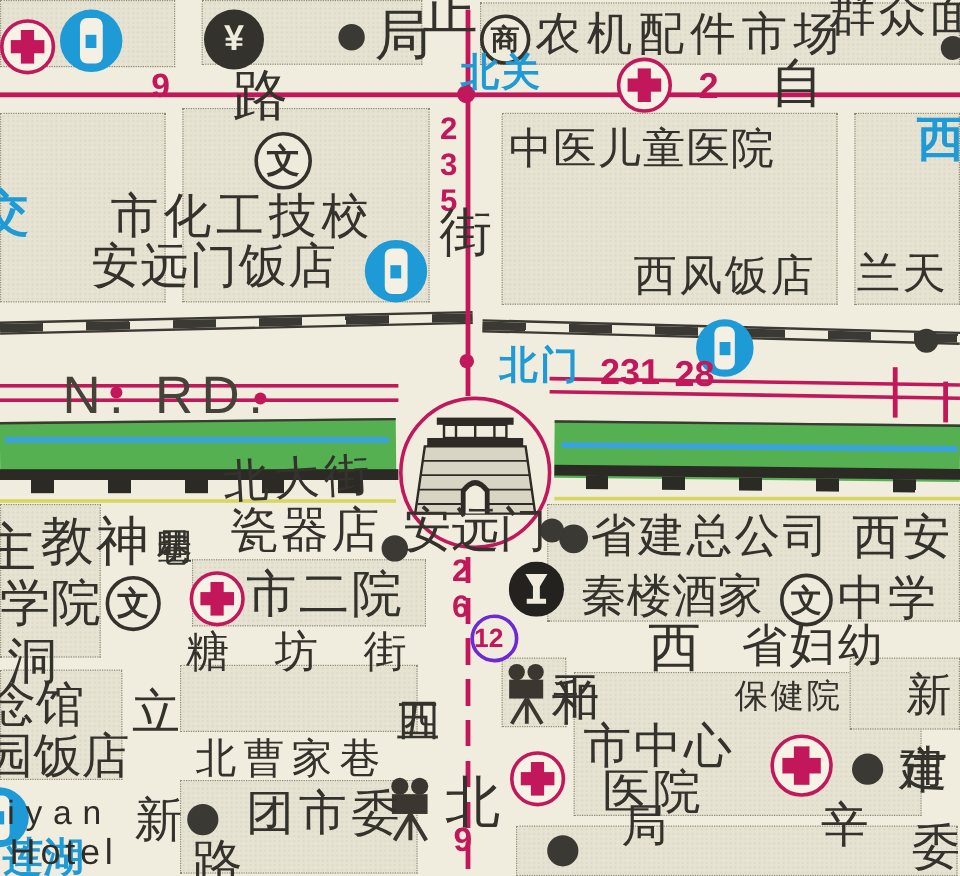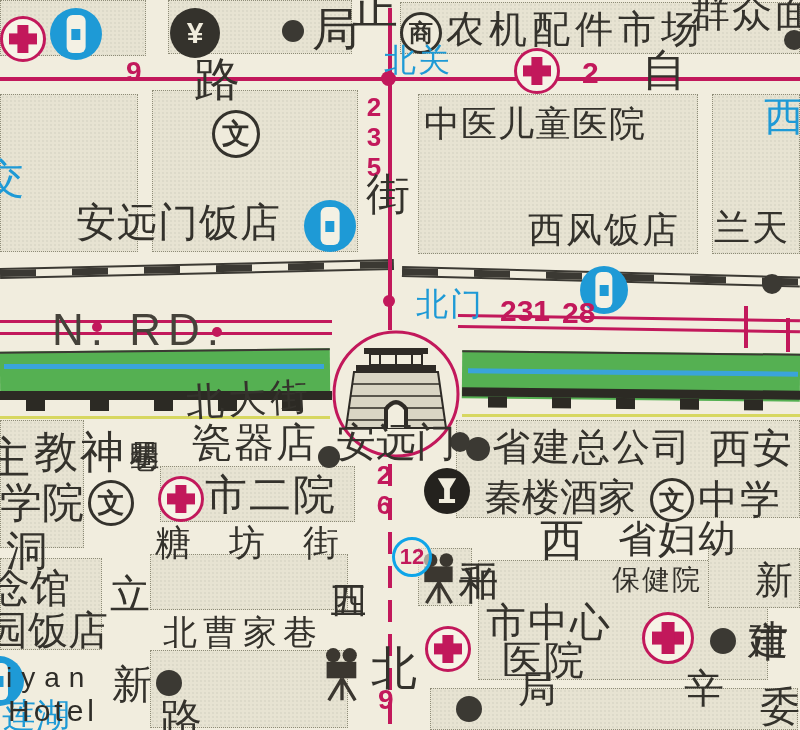--- a/index.html
+++ b/index.html
@@ -2,21 +2,21 @@
 <html><head>
 <meta charset="utf-8">
 <style>
   html,body{margin:0;padding:0;}
   .map{position:relative;width:800px;height:730px;overflow:hidden;
        background:#f1edde;font-family:"Liberation Sans",sans-serif;}
   .block{position:absolute;background:#e7e3d2;border:1.5px dotted #8e8c78;box-sizing:border-box;
          background-image:radial-gradient(rgba(60,60,50,0.06) 1px,transparent 1px);background-size:4px 4px;}
   .lbl{position:absolute;color:#34322c;white-space:nowrap;line-height:1;}
   .red{color:#c2185b;font-weight:bold;}
-  .blue{color:#1e9ad6;font-weight:normal;}
+  .blue{color:#1e9ad6;font-weight:bold;}
   .v{writing-mode:vertical-rl;text-orientation:upright;line-height:1.15;}
   .bold{font-weight:normal;}
   
   .rl{position:absolute;background:#c2185b;}
   .rdot{position:absolute;background:#c2185b;border-radius:50%;}
   .rdash{position:absolute;width:4px;background:repeating-linear-gradient(180deg,#c2185b 0 22px,transparent 22px 34px);}
   
   .rail{position:absolute;height:7px;border-top:2.5px solid #3b3933;border-bottom:2.5px solid #3b3933;
         background:repeating-linear-gradient(90deg,#3b3933 0 36px,#f0ecdd 36px 72px);}
   
@@ -31,22 +31,22 @@
   .icon{position:absolute;border-radius:50%;box-sizing:border-box;}
   .ic-cross{background:#f6f3e6;border:3px solid #c2185b;}
   .ic-cross::before{content:"";position:absolute;left:16%;right:16%;top:50%;height:28%;transform:translateY(-50%);background:#c2185b;}
   .ic-cross::after{content:"";position:absolute;top:16%;bottom:16%;left:50%;width:28%;transform:translateX(-50%);background:#c2185b;}
   .ic-phone{background:#1e9ad6;}
   .ic-phone::before{content:"";position:absolute;left:50%;top:13%;bottom:13%;width:36%;transform:translateX(-50%);background:#f4f1e4;border-radius:6px;}
   .ic-phone::after{content:"";position:absolute;left:50%;top:40%;height:22%;width:18%;transform:translateX(-50%);background:#1e9ad6;}
   .ic-bank{background:#34322c;color:#f0ecdd;display:flex;align-items:center;justify-content:center;font-weight:bold;}
   .ic-ring{background:#efebdc;border:3px solid #34322c;color:#34322c;display:flex;align-items:center;justify-content:center;font-weight:bold;}
   .ic-dot{position:absolute;background:#3b3933;border-radius:50%;}
-  .ic-12{position:absolute;border:3px solid #0ea5e9;border-radius:50%;color:#c2185b;
-         display:flex;align-items:center;justify-content:center;font-weight:bold;box-sizing:border-box;background:rgba(241,237,222,.6);margin-top:25px;}
+  .ic-12{position:absolute;border:3px solid #6d28d9;border-radius:50%;color:#c2185b;
+         display:flex;align-items:center;justify-content:flex-start;font-weight:bold;box-sizing:border-box;background:rgba(241,237,222,.6);}
   .svgicon{position:absolute;}
 </style>
 </head>
 <body>
 
 <div class="map">
 
   <div class="block" style="left:0;top:0;width:146px;height:56px"></div>
   <div class="block" style="left:168px;top:0;width:184px;height:54px"></div>
   <div class="block" style="left:400px;top:2px;width:400px;height:52px"></div>
@@ -169,20 +169,21 @@
   <span class="lbl" style="left:194px;top:56px;font-size:46px">路</span>
   <span class="lbl red" style="left:126px;top:58px;font-size:28px">9</span>
   <span class="lbl" style="left:352px;top:-16px;font-size:46px">正</span>
   <span class="lbl blue" style="left:384px;top:44px;font-size:32px;letter-spacing:2px">北关</span>
   <span class="lbl red" style="left:582px;top:58px;font-size:30px">2</span>
   <span class="lbl" style="left:642px;top:48px;font-size:44px">自</span>
   <span class="lbl" style="left:446px;top:10px;font-size:38px;letter-spacing:5px">农机配件市场</span>
   <span class="lbl" style="left:690px;top:-8px;font-size:40px;letter-spacing:2px">群众面</span>
 
   <span class="lbl blue" style="left:-16px;top:158px;font-size:40px">交</span>
+  <span class="lbl" style="left:92px;top:160px;font-size:40px;letter-spacing:4px">市化工技校</span>
   <span class="lbl" style="left:76px;top:202px;font-size:40px;letter-spacing:1px">安远门饭店</span>
   <span class="lbl red v" style="left:358px;top:92px;font-size:26px">235</span>
   <span class="lbl" style="left:366px;top:172px;font-size:44px">街</span>
   <span class="lbl" style="left:424px;top:106px;font-size:36px;letter-spacing:1px">中医儿童医院</span>
   <span class="lbl" style="left:528px;top:212px;font-size:36px;letter-spacing:2px">西风饭店</span>
   <span class="lbl" style="left:714px;top:210px;font-size:36px;letter-spacing:2px">兰天</span>
   <span class="lbl blue" style="left:764px;top:96px;font-size:40px">西</span>
 
   <span class="lbl blue" style="left:416px;top:288px;font-size:32px;letter-spacing:2px">北门</span>
   <span class="lbl red" style="left:500px;top:296px;font-size:30px">231</span>
@@ -217,20 +218,21 @@
   <span class="lbl" style="left:760px;top:686px;font-size:40px">委</span>
   <span class="lbl" style="left:684px;top:668px;font-size:40px">辛</span>
   <span class="lbl" style="left:486px;top:602px;font-size:40px;letter-spacing:2px">市中心</span>
   <span class="lbl" style="left:502px;top:640px;font-size:40px;letter-spacing:2px">医院</span>
   <span class="lbl" style="left:518px;top:670px;font-size:38px">局</span>
 
   <span class="lbl" style="left:110px;top:574px;font-size:40px">立</span>
   <span class="lbl" style="left:112px;top:664px;font-size:40px">新</span>
   <span class="lbl" style="left:160px;top:698px;font-size:42px">路</span>
   <span class="lbl" style="left:163px;top:615px;font-size:34px;letter-spacing:6px">北曹家巷</span>
+  <span class="lbl" style="left:205px;top:658px;font-size:40px;letter-spacing:4px">团市委</span>
   <span class="lbl v" style="left:368px;top:608px;font-size:46px">北</span>
   <span class="lbl red" style="left:378px;top:686px;font-size:28px">9</span>
 
   <span class="lbl" style="left:-10px;top:568px;font-size:40px">念馆</span>
   <span class="lbl" style="left:-12px;top:610px;font-size:40px">园饭店</span>
   <span class="lbl bold" style="left:6px;top:664px;font-size:28px;letter-spacing:9px;color:#2f2d28">iyan</span>
   <span class="lbl blue" style="left:2px;top:698px;font-size:34px">莲湖</span>
   <span class="lbl bold" style="left:8px;top:696px;font-size:30px;letter-spacing:4px;color:#2f2d28">Hotel</span>
 
 </div>

